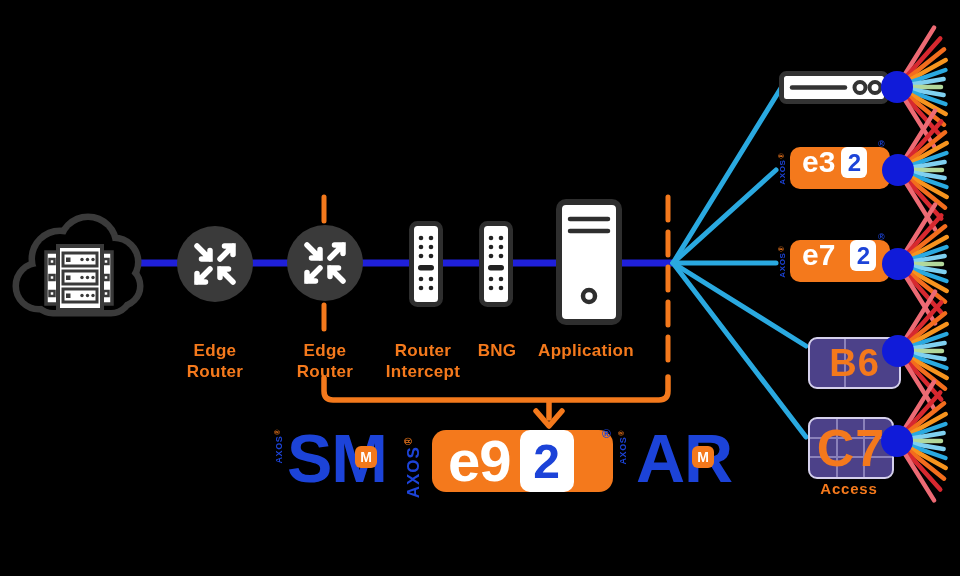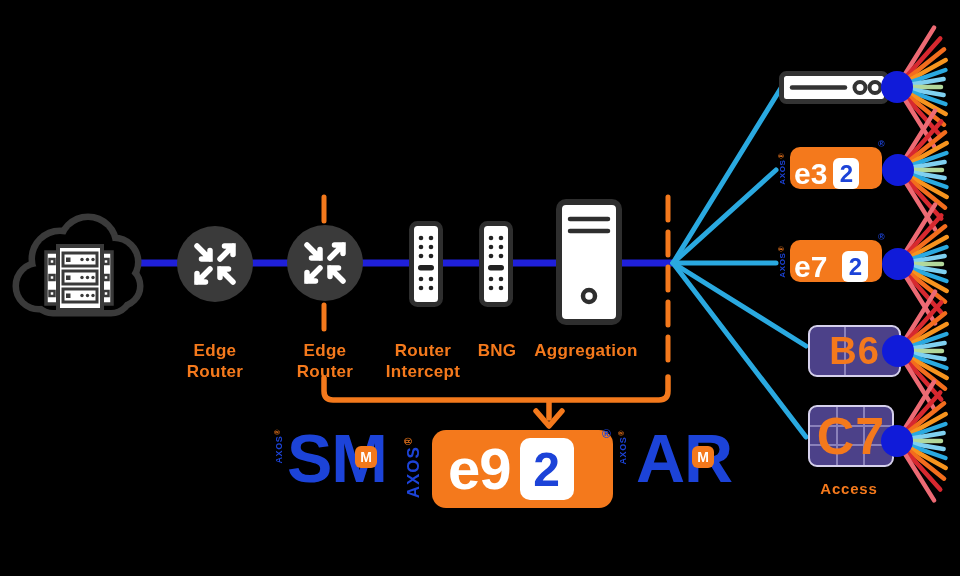--- a/index.html
+++ b/index.html
@@ -13,35 +13,35 @@
               text-align:center;white-space:pre-line;color:var(--orange);letter-spacing:.3px;}
   .node-label.gray{color:var(--gray-label);}
   
   .blue{stroke:var(--blue-line);stroke-width:7;}
   .cyan{stroke:var(--cyan);stroke-width:5;stroke-linecap:round;}
   .odash{stroke:var(--orange);stroke-width:5;stroke-linecap:round;fill:none;}
   .odash-long{stroke:var(--orange);stroke-width:5;stroke-linecap:round;stroke-dasharray:23 12;fill:none;}
   .obracket{stroke:var(--orange);stroke-width:5.5;stroke-linecap:round;stroke-linejoin:round;fill:none;}
   
   .badge-orange{position:absolute;z-index:2;background:var(--orange);border-radius:10px;
-                display:flex;align-items:flex-end;padding-left:4px;gap:6px;}
+                display:flex;align-items:flex-start;padding-left:12px;gap:6px;}
   .badge-orange .bname{color:#fff;font-weight:bold;font-size:30px;line-height:1;}
   .badge-orange .bnum{background:#fff;border-radius:6px;width:26px;height:31px;display:flex;
                       align-items:center;justify-content:center;color:var(--blue-text);
                       font-weight:bold;font-size:24px;}
   .reg-blue{position:absolute;z-index:3;color:var(--blue-text);font-weight:bold;font-size:9px;}
   .vaxos{position:absolute;z-index:2;transform:rotate(-90deg);display:flex;align-items:flex-start;
          justify-content:center;gap:1px;font-weight:bold;color:var(--blue-text);}
   .vaxos .brand{font-size:8px;letter-spacing:.6px;}
   .vaxos .reg-o{color:var(--orange);font-size:7px;line-height:1;}
   .vaxos.mid .brand{font-size:9px;}
   .vaxos.big .brand{font-size:17px;letter-spacing:1px;}
   .vaxos.big .reg-o{font-size:10px;}
   .badge-purple{position:absolute;z-index:2;background:var(--purple);
-                border:2px solid var(--purple-border);border-radius:9px;overflow:hidden;}
+                border:2px solid var(--purple-border);border-radius:9px;overflow:hidden;margin-top:12px;}
   .badge-purple .ptxt{position:absolute;inset:0;display:flex;align-items:center;justify-content:center;
                       color:var(--orange);font-weight:bold;z-index:2;letter-spacing:1px;}
   .gridline{position:absolute;background:var(--purple-line);z-index:1;}
   
   .big-blue{position:absolute;z-index:2;color:var(--blue-text);font-weight:bold;font-size:68px;
             line-height:1;letter-spacing:-1px;}
   .m-badge{position:absolute;z-index:2;width:22px;height:22px;background:var(--orange);border-radius:6px;
            display:flex;align-items:center;justify-content:center;color:#fff;font-weight:bold;font-size:14px;}
   .e9-box{position:absolute;z-index:2;background:var(--orange);border-radius:14px;
           display:flex;align-items:center;padding-left:16px;gap:9px;}
@@ -187,21 +187,21 @@
   <div class="node-label" style="left:467px;top:340px;width:60px;">BNG</div>
 
   <svg class="node-icon" style="left:556px;top:199px;" width="66" height="126" viewBox="0 0 66 126">
     <rect x="3" y="3" width="60" height="120" rx="7" fill="#fff" stroke="#2e2e2e" stroke-width="6"></rect>
     <g stroke="#2e2e2e" stroke-width="4.5" stroke-linecap="round">
       <line x1="14" y1="20" x2="52" y2="20"></line>
       <line x1="14" y1="32" x2="52" y2="32"></line>
     </g>
     <circle cx="33" cy="97" r="6" fill="#fff" stroke="#2e2e2e" stroke-width="4.5"></circle>
   </svg>
-  <div class="node-label" style="left:527px;top:340px;width:118px;">Aggregation</div>
+  <div class="node-label" style="left:527px;top:340px;width:118px;">Application</div>
 
   <svg class="node-icon" style="left:779px;top:71px;" width="110" height="33" viewBox="0 0 110 33">
     <rect x="2.5" y="2.5" width="105" height="28" rx="5" fill="#fff" stroke="#333" stroke-width="5"></rect>
     <line x1="13" y1="16.5" x2="66" y2="16.5" stroke="#333" stroke-width="4.5" stroke-linecap="round"></line>
     <circle cx="81" cy="16.5" r="5.5" fill="#fff" stroke="#333" stroke-width="4"></circle>
     <circle cx="96" cy="16.5" r="5.5" fill="#fff" stroke="#333" stroke-width="4"></circle>
   </svg>
 
   <div class="vaxos" style="left:761px;top:163px;width:46px;height:12px;">
     <span class="brand">AXOS</span>
@@ -241,21 +241,21 @@
     <span class="brand">AXOS</span>
       <span class="reg-o">®</span>
   </div>
   <div class="big-blue" style="left:287px;top:424px;">SM</div>
   <div class="m-badge" style="left:355px;top:446px;">M</div>
 
   <div class="vaxos big" style="left:374px;top:458px;width:80px;height:20px;">
     <span class="brand">AXOS</span>
       <span class="reg-o">®</span>
   </div>
-  <div class="e9-box" style="left:432px;top:430px;width:165px;height:78px;">
+  <div class="e9-box" style="left:432px;top:430px;width:165px;height:62px;">
     <span class="bname">e9</span>
     <span class="bnum">2</span>
   </div>
   <span class="reg-blue md" style="left:602px;top:427px;">®</span>
 
   <div class="vaxos mid" style="left:601px;top:441px;width:46px;height:13px;">
     <span class="brand">AXOS</span>
       <span class="reg-o">®</span>
   </div>
   <div class="big-blue" style="left:636px;top:424px;">AR</div>

